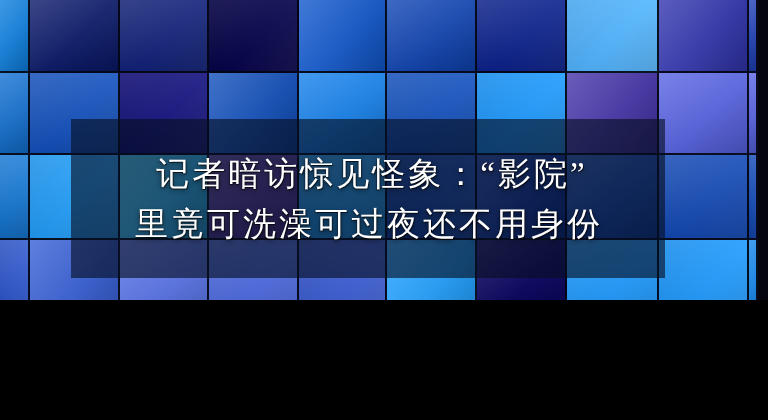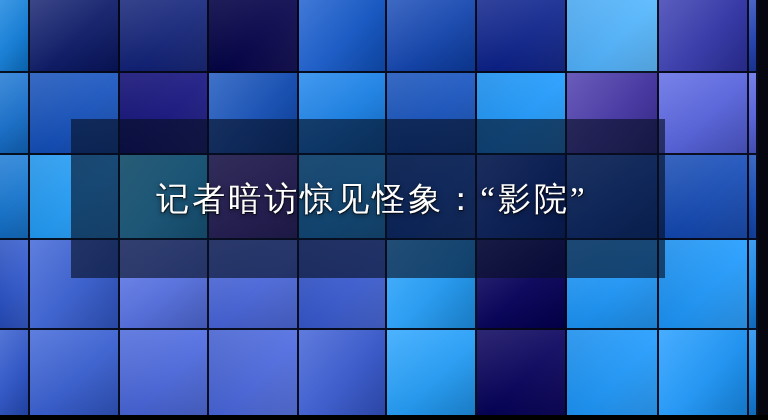--- a/index.html
+++ b/index.html
@@ -3,21 +3,21 @@
 <meta charset="utf-8">
 <style>
   html, body {
     margin: 0;
     padding: 0;
     background: #000;
   }
   #stage {
     position: relative;
     width: 768px;
-    height: 415px;
+    height: 300px;
     overflow: hidden;
     background: #0a0f2a;
     font-family: "Liberation Serif", "DejaVu Serif", serif;
   }
 
   
   #mosaic {
     position: absolute;
     inset: 0;
     display: grid;
@@ -124,15 +124,16 @@
       <div class="tile" style="background: linear-gradient(120deg, rgb(77, 108, 217), rgb(63, 94, 203) 55%, rgb(49, 80, 189));"></div>
       <div class="tile" style="background: linear-gradient(165deg, rgb(57, 170, 254), rgb(43, 156, 240) 55%, rgb(29, 142, 226));"></div>
       <div class="tile" style="background: linear-gradient(210deg, rgb(30, 24, 108), rgb(16, 10, 94) 55%, rgb(2, 0, 80));"></div>
       <div class="tile" style="background: linear-gradient(255deg, rgb(51, 164, 255), rgb(37, 150, 242) 55%, rgb(23, 136, 228));"></div>
       <div class="tile" style="background: linear-gradient(120deg, rgb(51, 164, 255), rgb(37, 150, 242) 55%, rgb(23, 136, 228));"></div>
       <div class="tile" style="background: linear-gradient(165deg, rgb(45, 147, 238), rgb(31, 133, 224) 55%, rgb(17, 119, 210));"></div>
     </div>
 
   <div id="caption-overlay">
     <div class="caption-line" id="caption-line-1">记者暗访惊见怪象：“影院”</div>
+    <div class="caption-line" id="caption-line-2">里竟可洗澡可过夜还不用身份</div>
   </div>
 
 </div>
 
 </body></html>

